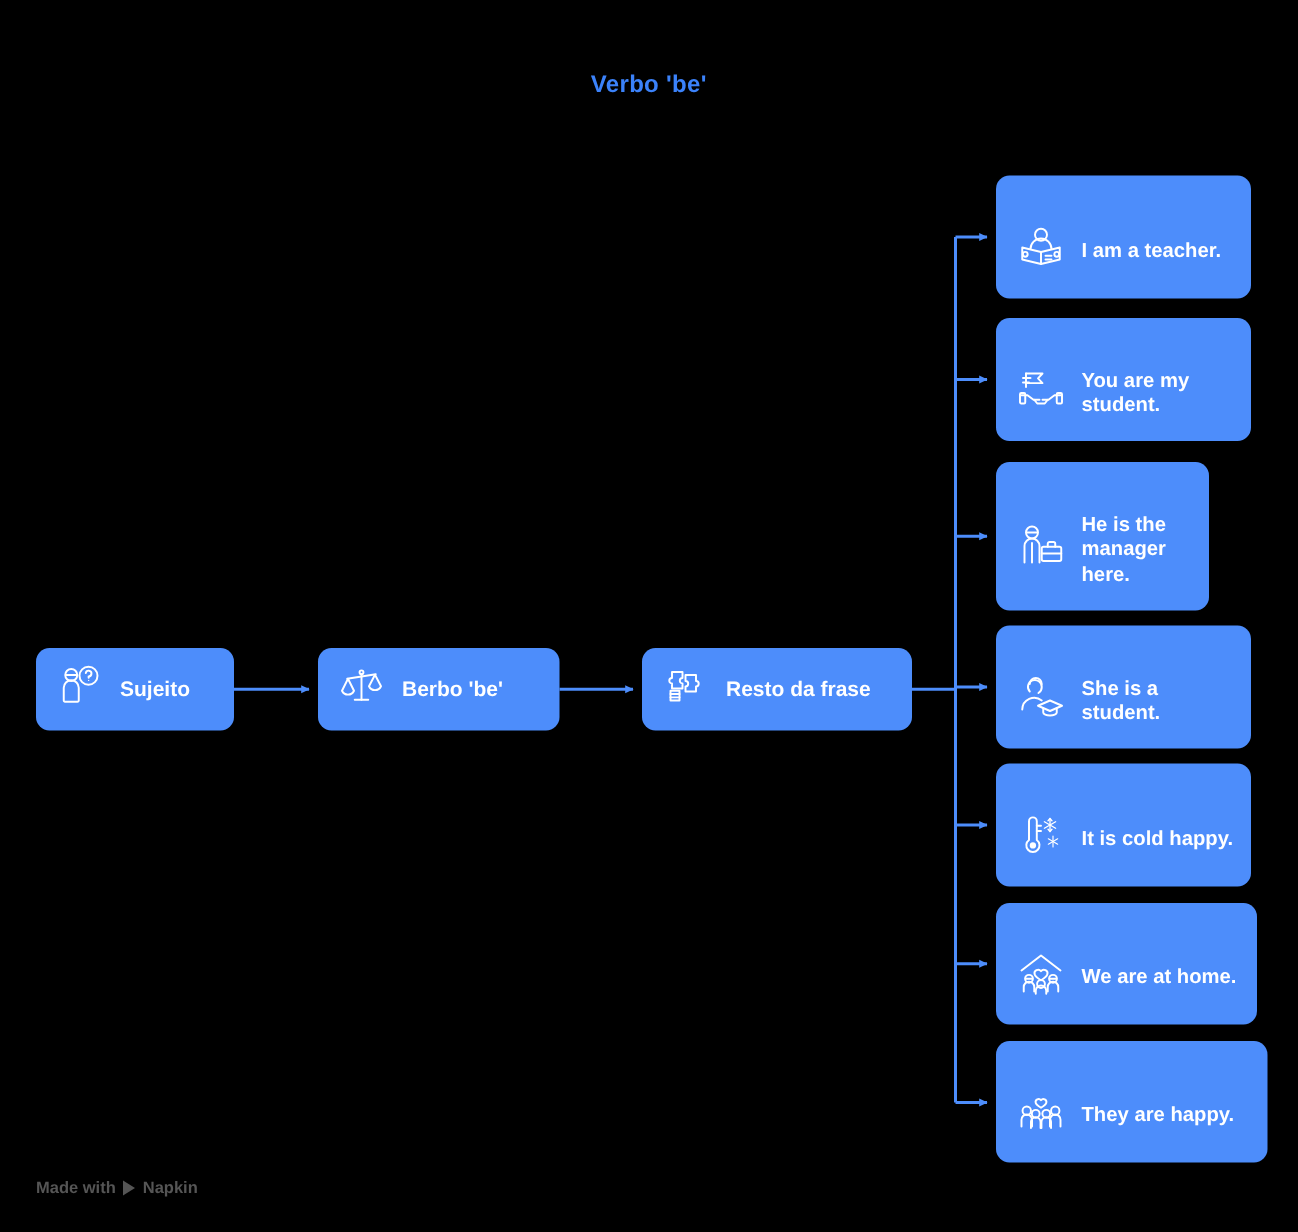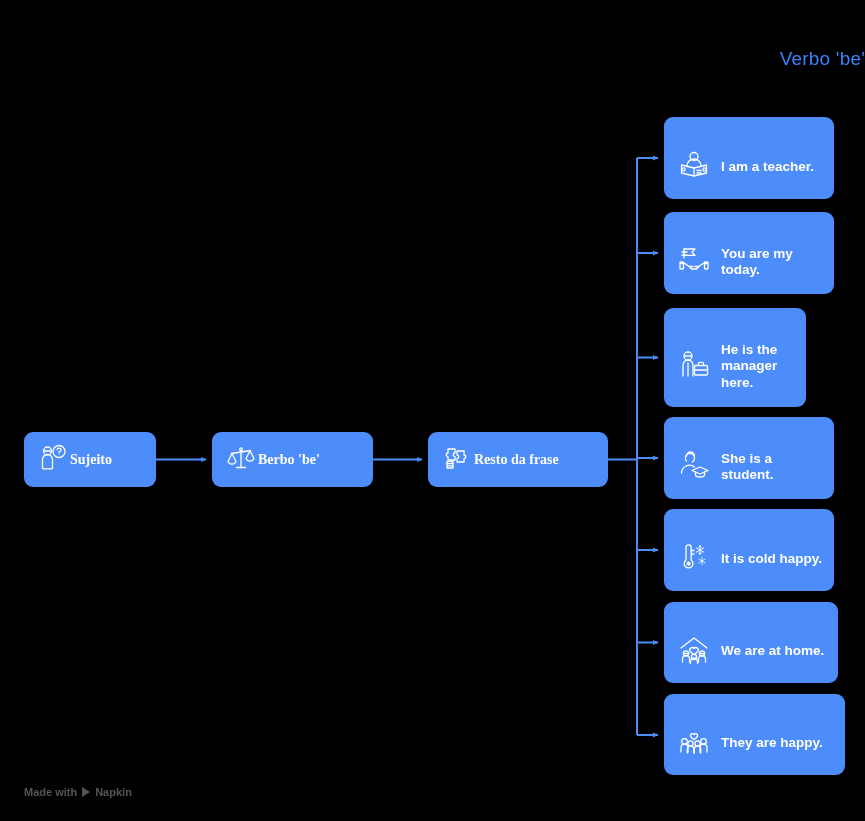--- a/index.html
+++ b/index.html
@@ -15,24 +15,24 @@
     font-family: "Liberation Sans", sans-serif;
     -webkit-font-smoothing: antialiased;
   }
 
   
   .diagram-title {
     position: absolute;
     left: 0;
     top: 48px;
     width: 865px;
-    text-align: right;
+    text-align: center;
     color: #3b82fa;
-    font-size: 19px;
-    font-weight: normal;
+    font-size: 16px;
+    font-weight: bold;
     letter-spacing: 0.2px;
   }
 
   
   .node {
     position: absolute;
     background: #4d8dfb;
     border-radius: 9px;
     display: flex;
     align-items: center;
@@ -45,22 +45,21 @@
   .node .node-label {
     color: #ffffff;
     font-weight: bold;
     line-height: 1.22;
   }
 
   
   .chain-node {
     height: 55px;
     padding: 0 14px;
-    gap: 2px;
-    font-family: Liberation Serif, serif;
+    gap: 12px;
   }
   .chain-node .node-label {
     font-size: 14px;
     white-space: nowrap;
   }
   #node-sujeito    { left: 24px;  top: 432px; width: 132px; }
   #node-verbo      { left: 212px; top: 432px; width: 161px; }
   #node-resto      { left: 428px; top: 432px; width: 180px; }
 
   
@@ -203,21 +202,21 @@
       <path d="M6 5 H17 L14 8.2 L17 11.4 H6"></path>
       <line x1="4" y1="8" x2="9" y2="8"></line>
       <line x1="4" y1="11" x2="8" y2="11"></line>
       <path d="M3 19.5 h4 l4 3 h4"></path>
       <path d="M29 19.5 h-4 l-4 3 h-4"></path>
       <rect x="2" y="18" width="3.5" height="7" rx="0.8"></rect>
       <rect x="26.5" y="18" width="3.5" height="7" rx="0.8"></rect>
       <path d="M11.5 22.5 l2 2.5 h5 l2 -2.5"></path>
     </svg>
   </span>
-  <span class="node-label">You are my today.</span>
+  <span class="node-label">You are my student.</span>
 </div>
 
 <div class="node example-card" id="card-2">
   <span class="icon">
     <svg width="32" height="32" viewBox="0 0 32 32" fill="none" stroke="#ffffff" stroke-width="1.3" stroke-linecap="round" stroke-linejoin="round">
       <circle cx="10" cy="7" r="4"></circle>
       <line x1="6.5" y1="7" x2="13.5" y2="7"></line>
       <path d="M5 27 V16 a5 5 0 0 1 10 0 V27"></path>
       <line x1="10" y1="14" x2="10" y2="27"></line>
       <rect x="16.5" y="16.5" width="13" height="9.5" rx="1.2"></rect>

